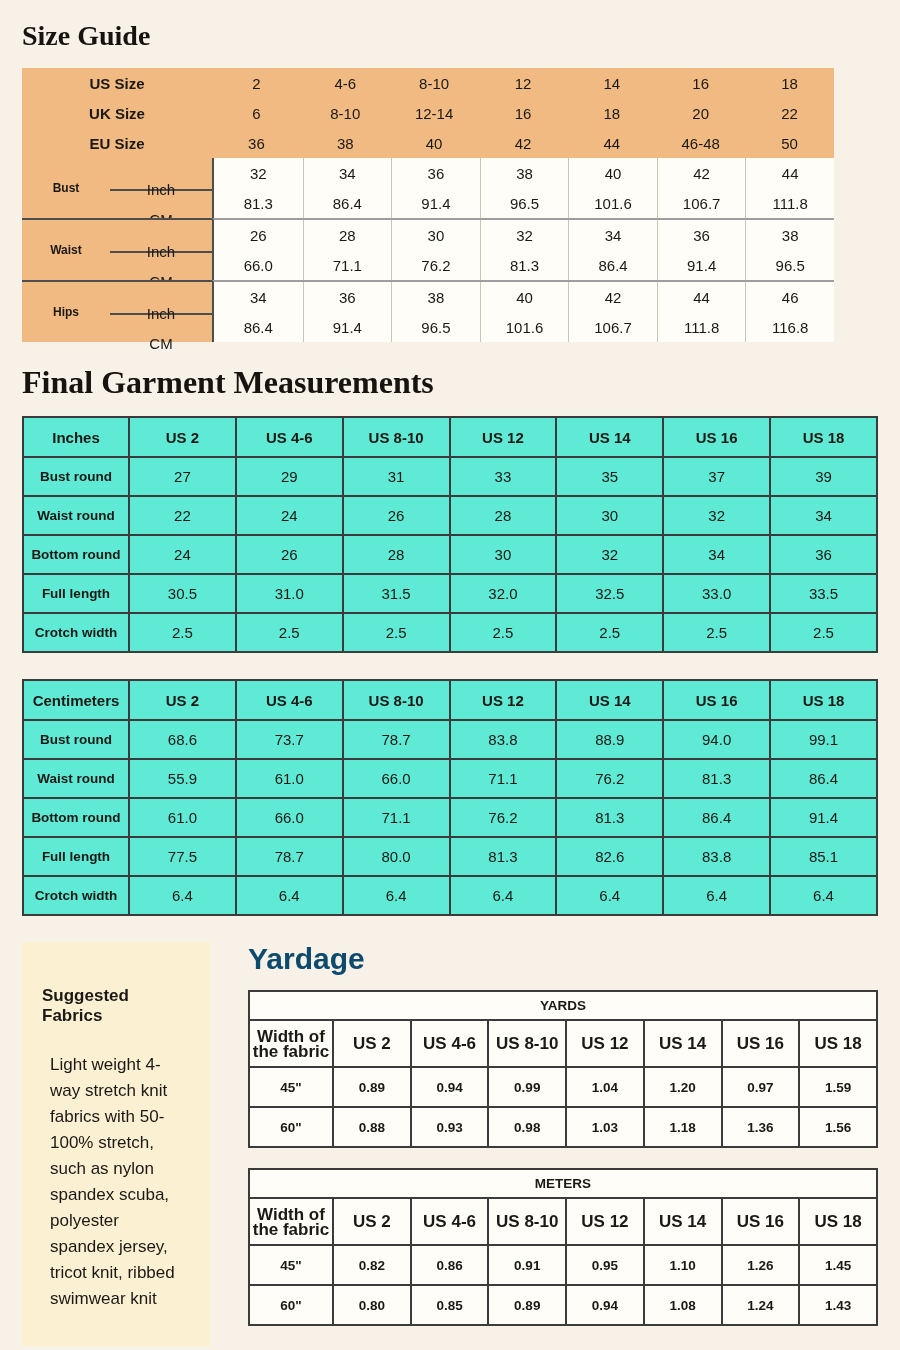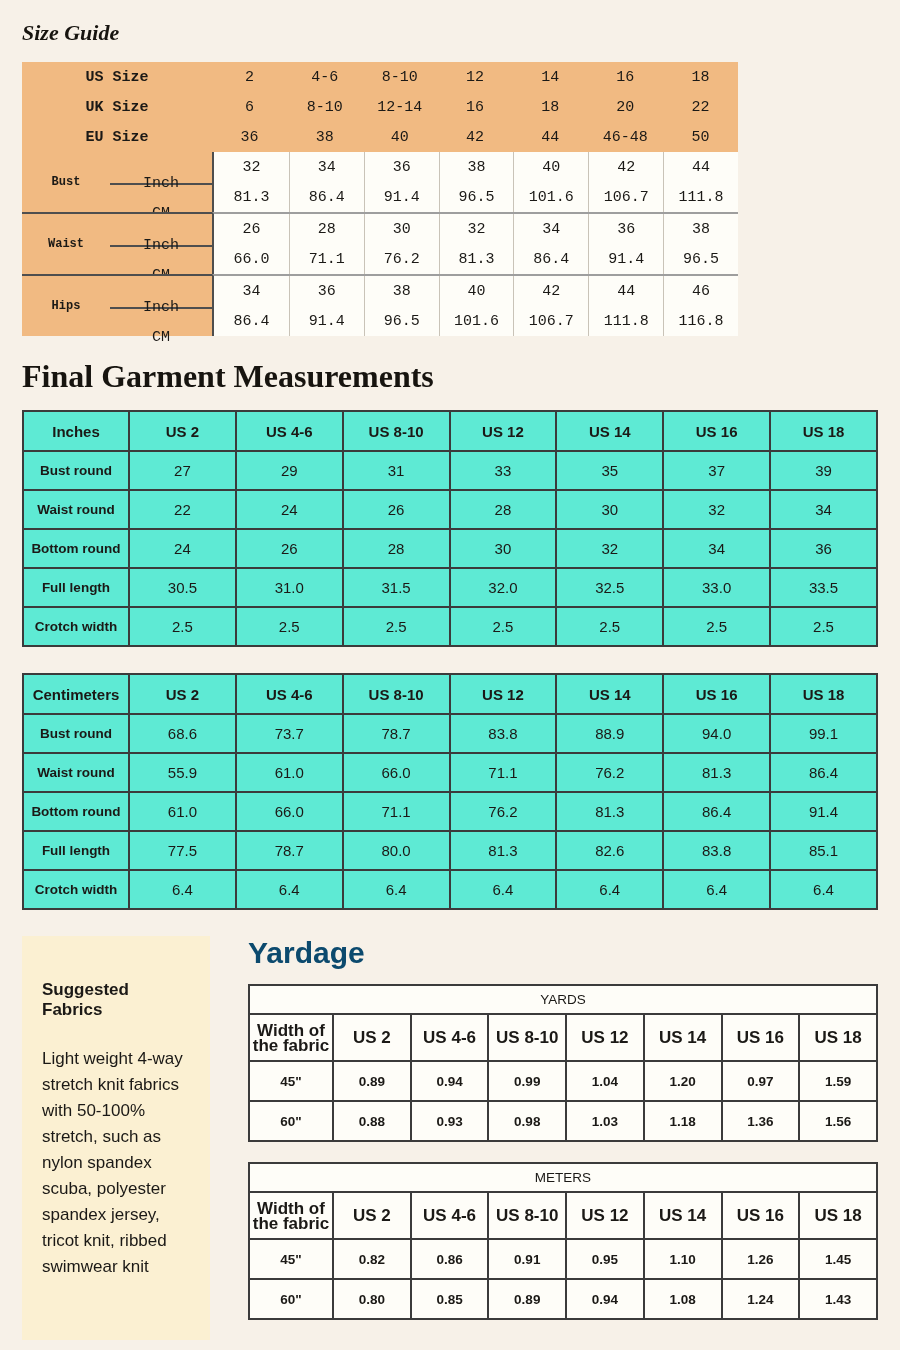--- a/index.html
+++ b/index.html
@@ -12,25 +12,25 @@
     overflow:hidden;
   }
   .page { padding:16px 22px 0 22px; width:900px; }
 
   h1.serif, h2.serif {
     font-family:"Liberation Serif", serif;
     font-weight:700;
     color:#17140f;
     margin:0;
   }
-  h1.serif { font-size:22px; margin:4px 0 16px 0;font-style:italic; }
+  h1.serif { font-size:28px; margin:4px 0 16px 0; }
   h2.serif { font-size:32px; margin:22px 0 15px 0; }
 
   
-  .sizechart { width:716px;font-family:Liberation Mono, monospace; }
+  .sizechart { width:812px; }
   .conv-row {
     display:grid; grid-template-columns:190px repeat(7,1fr);
     height:30px; align-items:center; text-align:center;
     background:#F1BA82; font-size:15px;
   }
   .conv-row .conv-label { font-weight:700; }
   .letter-row {
     display:grid; grid-template-columns:190px repeat(7,1fr);
     height:30px; align-items:center; text-align:center;
     background:#FEFDF8; border:2px solid #3F3F3F;
@@ -68,32 +68,32 @@
   table.garment td { font-size:15px; font-weight:400; }
 
   
   .yardage-section { display:flex; align-items:stretch; gap:38px; margin-top:18px; }
   .fabrics {
     width:188px; flex:0 0 188px;
     background:#FBF0D2;
     padding:44px 20px 24px 20px;
   }
   .fabrics h3 { margin:0 0 26px 0; font-size:17px; font-weight:700; }
-  .fabrics p { margin:0; font-size:17px; line-height:26px; font-weight:400; }
+  .fabrics p { margin:8px; font-size:17px; line-height:26px; font-weight:400; }
   .yardage-main { flex:1; }
   h2.sans { font-size:30px; font-weight:700; margin:0 0 14px 0; color:#0c4a6e; }
   table.yardage-table {
     width:100%; border-collapse:collapse; table-layout:fixed;
     background:#FEFDF8; margin-bottom:20px;
   }
   table.yardage-table col.yc0 { width:84px; }
   table.yardage-table th, table.yardage-table td {
     border:2px solid #3B3B3B; text-align:center; padding:0;
   }
-  th.ytitle { height:29px; font-size:13.5px; font-weight:400;border-radius:12px; }
+  th.ytitle { height:29px; font-size:13.5px; font-weight:700;border-radius:12px; }
   tr.yhead th { height:47px; font-size:17px; font-weight:700; }
   th.ycorner { font-size:13px; line-height:15px; padding:0 6px; }
   table.yardage-table tbody th { height:40px; font-size:13.5px; font-weight:700; }
   table.yardage-table tbody td { height:40px; font-size:13.5px; font-weight:700; }
 </style>
 </head>
 <body>
 
 <div class="page">
 

